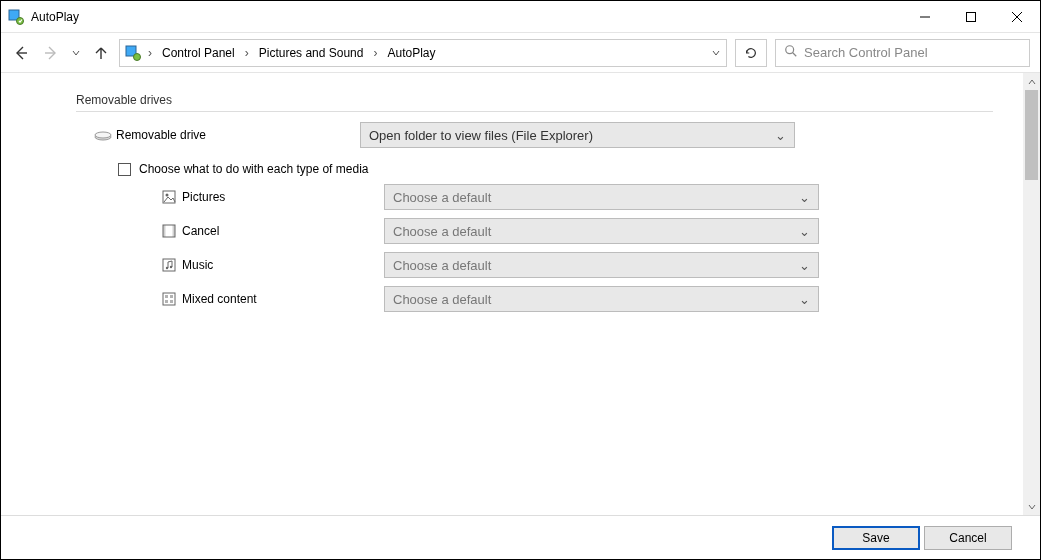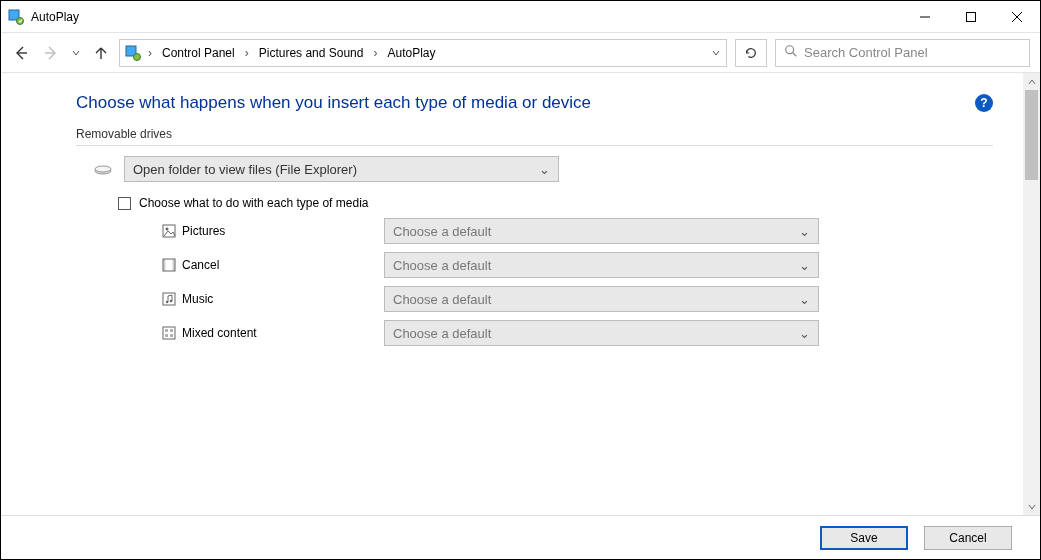--- a/index.html
+++ b/index.html
@@ -129,21 +129,21 @@
   padding:0 8px;color:#333;font-size:13px;margin-left:8px;
 }
 .sel.wide { width: 435px; }
 .sel.disabled { color:#777; }
 .sel .chev { color:#555; }
 
 .footer {
   border-top:1px solid #ddd;
   height:44px;
   display:flex;align-items:center;justify-content:flex-end;
-  padding-right:28px;gap:16px;background:#fff;
+  padding-right:28px;gap:4px;background:#fff;
 }
 .btn {
   width:88px;height:24px;border:1px solid #adadad;background:#e8e8e8;display:flex;align-items:center;justify-content:center;font-size:12px;
 }
 .btn.primary { border:2px solid #0a5ac2; }
 
 .mini-icon{width:16px;height:16px;display:flex;align-items:center;justify-content:center;}
 </style>
 </head>
 <body>
@@ -245,36 +245,33 @@
           <line x1="10" y1="10" x2="14" y2="14" stroke="#888" stroke-width="1.4"></line>
         </svg>
     </span>
     <input type="text" placeholder="Search Control Panel" style="">
   </div>
 </div>
 
 <div class="content-wrap">
 <div class="content">
 
-  <div class="page-head">
-    <div class="page-title">Choose what happens when you insert each type of media or device</div>
-    <div class="help-badge">?</div>
-  </div>
 
 
   <div class="section-hdr">Removable drives</div>
   <hr class="section-rule">
 
   <div class="row">
     <span class="icon-cell">
       <svg width="18" height="12" viewBox="0 0 18 12">
             <ellipse cx="9" cy="8" rx="8" ry="3" fill="#ddd" stroke="#999"></ellipse>
             <ellipse cx="9" cy="6" rx="8" ry="3" fill="#f5f5f5" stroke="#999"></ellipse>
           </svg>
     </span>
+    <span class="label-cell">Removable drive</span>
     <div class="sel wide">
       <span>Open folder to view files (File Explorer)</span>
       <span class="chev">⌄</span>
     </div>
   </div>
 
   <div class="row indent" style="margin-top:14px;">
     <span class="cb"></span>
     <span>Choose what to do with each type of media</span>
   </div>

